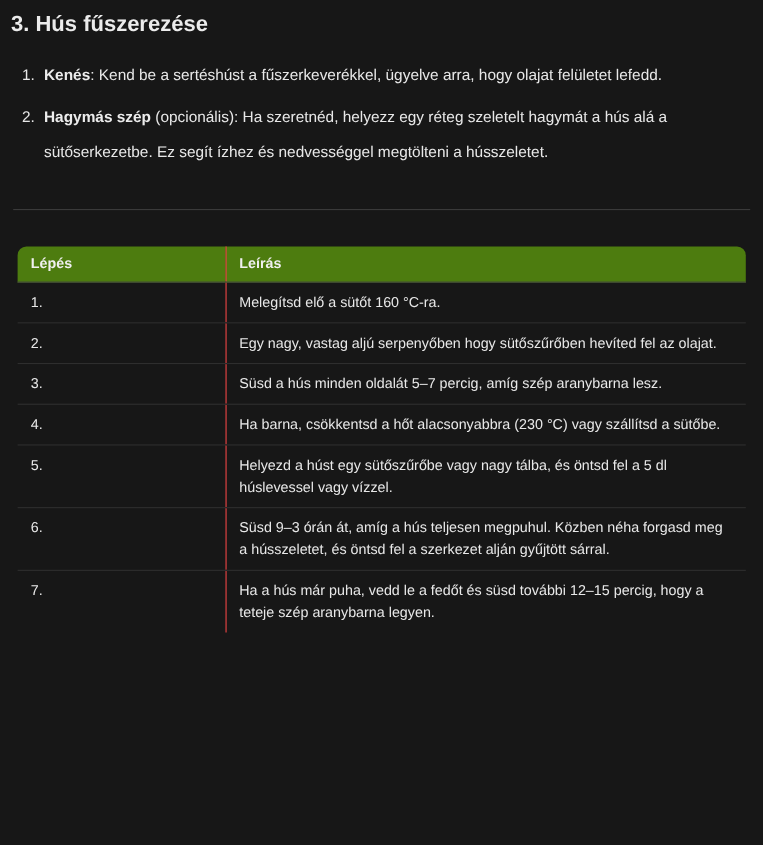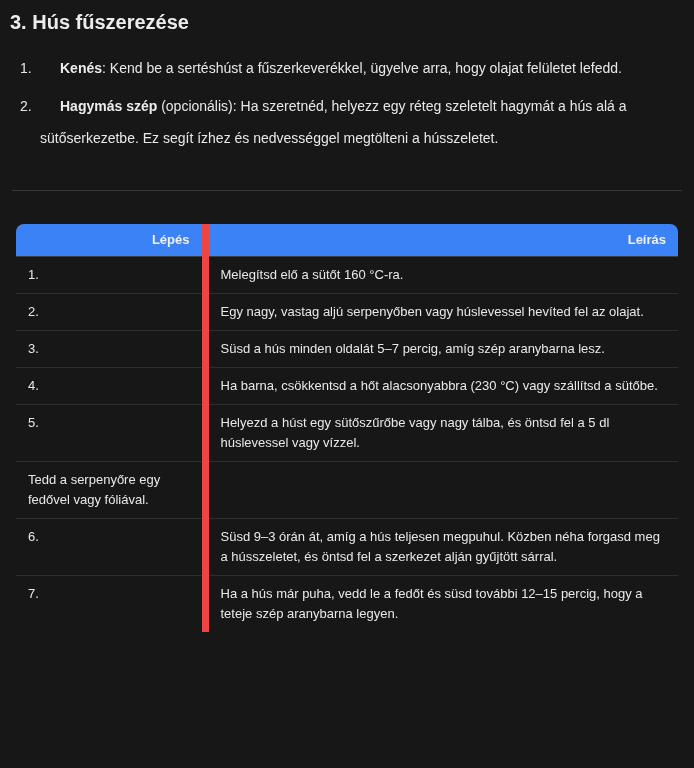--- a/index.html
+++ b/index.html
@@ -43,21 +43,20 @@
     flex: 0 0 20px;
     color: #e8e8e8;
   }
   ol.steps-list li .li-body {
     flex: 1 1 auto;
     max-width: 630px;
   }
   ol.steps-list .li-bold {
     font-weight: 700;
     color: #ececec;
-    margin-left: 20px;
   }
   hr.divider {
     border: 0;
     border-top: 1px solid #3a3a3a;
     margin: 0 12px;
   }
   hr.divider-top { margin-top: 36px; }
   h2.section-heading-2 {
     padding-top: 48px;
   }
@@ -65,38 +64,38 @@
     border-collapse: collapse;
     table-layout: fixed;
     margin: 33px 16px 0 16px;
     width: 662px;
     font-size: 13px;
     line-height: 20px;
   }
   table.steps-table col.col-step { width: 189px; }
   table.steps-table col.col-desc { width: 473px; }
   table.steps-table th {
-    background: #3b82f6;
+    background: #4d7c0f;
     font-weight: 700;
     color: #f0f0f0;
-    text-align: right;
+    text-align: left;
     padding: 6px 12px;
     border-bottom: 1px solid #3f3f3f;
   }
   table.steps-table th:first-child { border-top-left-radius: 8px; }
   table.steps-table th:last-child  { border-top-right-radius: 8px; }
   table.steps-table td {
     padding: 8px 12px;
     vertical-align: top;
     border-bottom: 1px solid #2e2e2e;
     color: #e8e8e8;
   }
   table.steps-table th + th,
   table.steps-table td + td {
-    border-left: 7px solid #ef4444;
+    border-left: 1px solid #ef4444;
   }
   table.steps-table tbody tr:last-child td { border-bottom: 0; }
 </style>
 </head>
 <body>
 
 <div class="page">
 
   <h2 class="section-heading">3. Hús fűszerezése</h2>
 
@@ -127,42 +126,38 @@
       </tr>
     </thead>
     <tbody id="table-body">
   <tr>
     <td>1.</td>
     <td>Melegítsd elő a sütőt 160 °C-ra.</td>
   </tr>
 
   <tr>
     <td>2.</td>
-    <td>Egy nagy, vastag aljú serpenyőben vagy húslevessel hevíted fel az olajat.</td>
+    <td>Egy nagy, vastag aljú serpenyőben hogy sütőszűrőben hevíted fel az olajat.</td>
   </tr>
 
   <tr>
     <td>3.</td>
     <td>Süsd a hús minden oldalát 5–7 percig, amíg szép aranybarna lesz.</td>
   </tr>
 
   <tr>
     <td>4.</td>
     <td>Ha barna, csökkentsd a hőt alacsonyabbra (230 °C) vagy szállítsd a sütőbe.</td>
   </tr>
 
   <tr>
     <td>5.</td>
     <td>Helyezd a húst egy sütőszűrőbe vagy nagy tálba, és öntsd fel a 5 dl húslevessel vagy vízzel.</td>
   </tr>
 
-  <tr>
-    <td>Tedd a serpenyőre egy fedővel vagy fóliával.</td>
-    <td></td>
-  </tr>
 
   <tr>
     <td>6.</td>
     <td>Süsd 9–3 órán át, amíg a hús teljesen megpuhul. Közben néha forgasd meg a hússzeletet, és öntsd fel a szerkezet alján gyűjtött sárral.</td>
   </tr>
 
   <tr>
     <td>7.</td>
     <td>Ha a hús már puha, vedd le a fedőt és süsd további 12–15 percig, hogy a teteje szép aranybarna legyen.</td>
   </tr>

